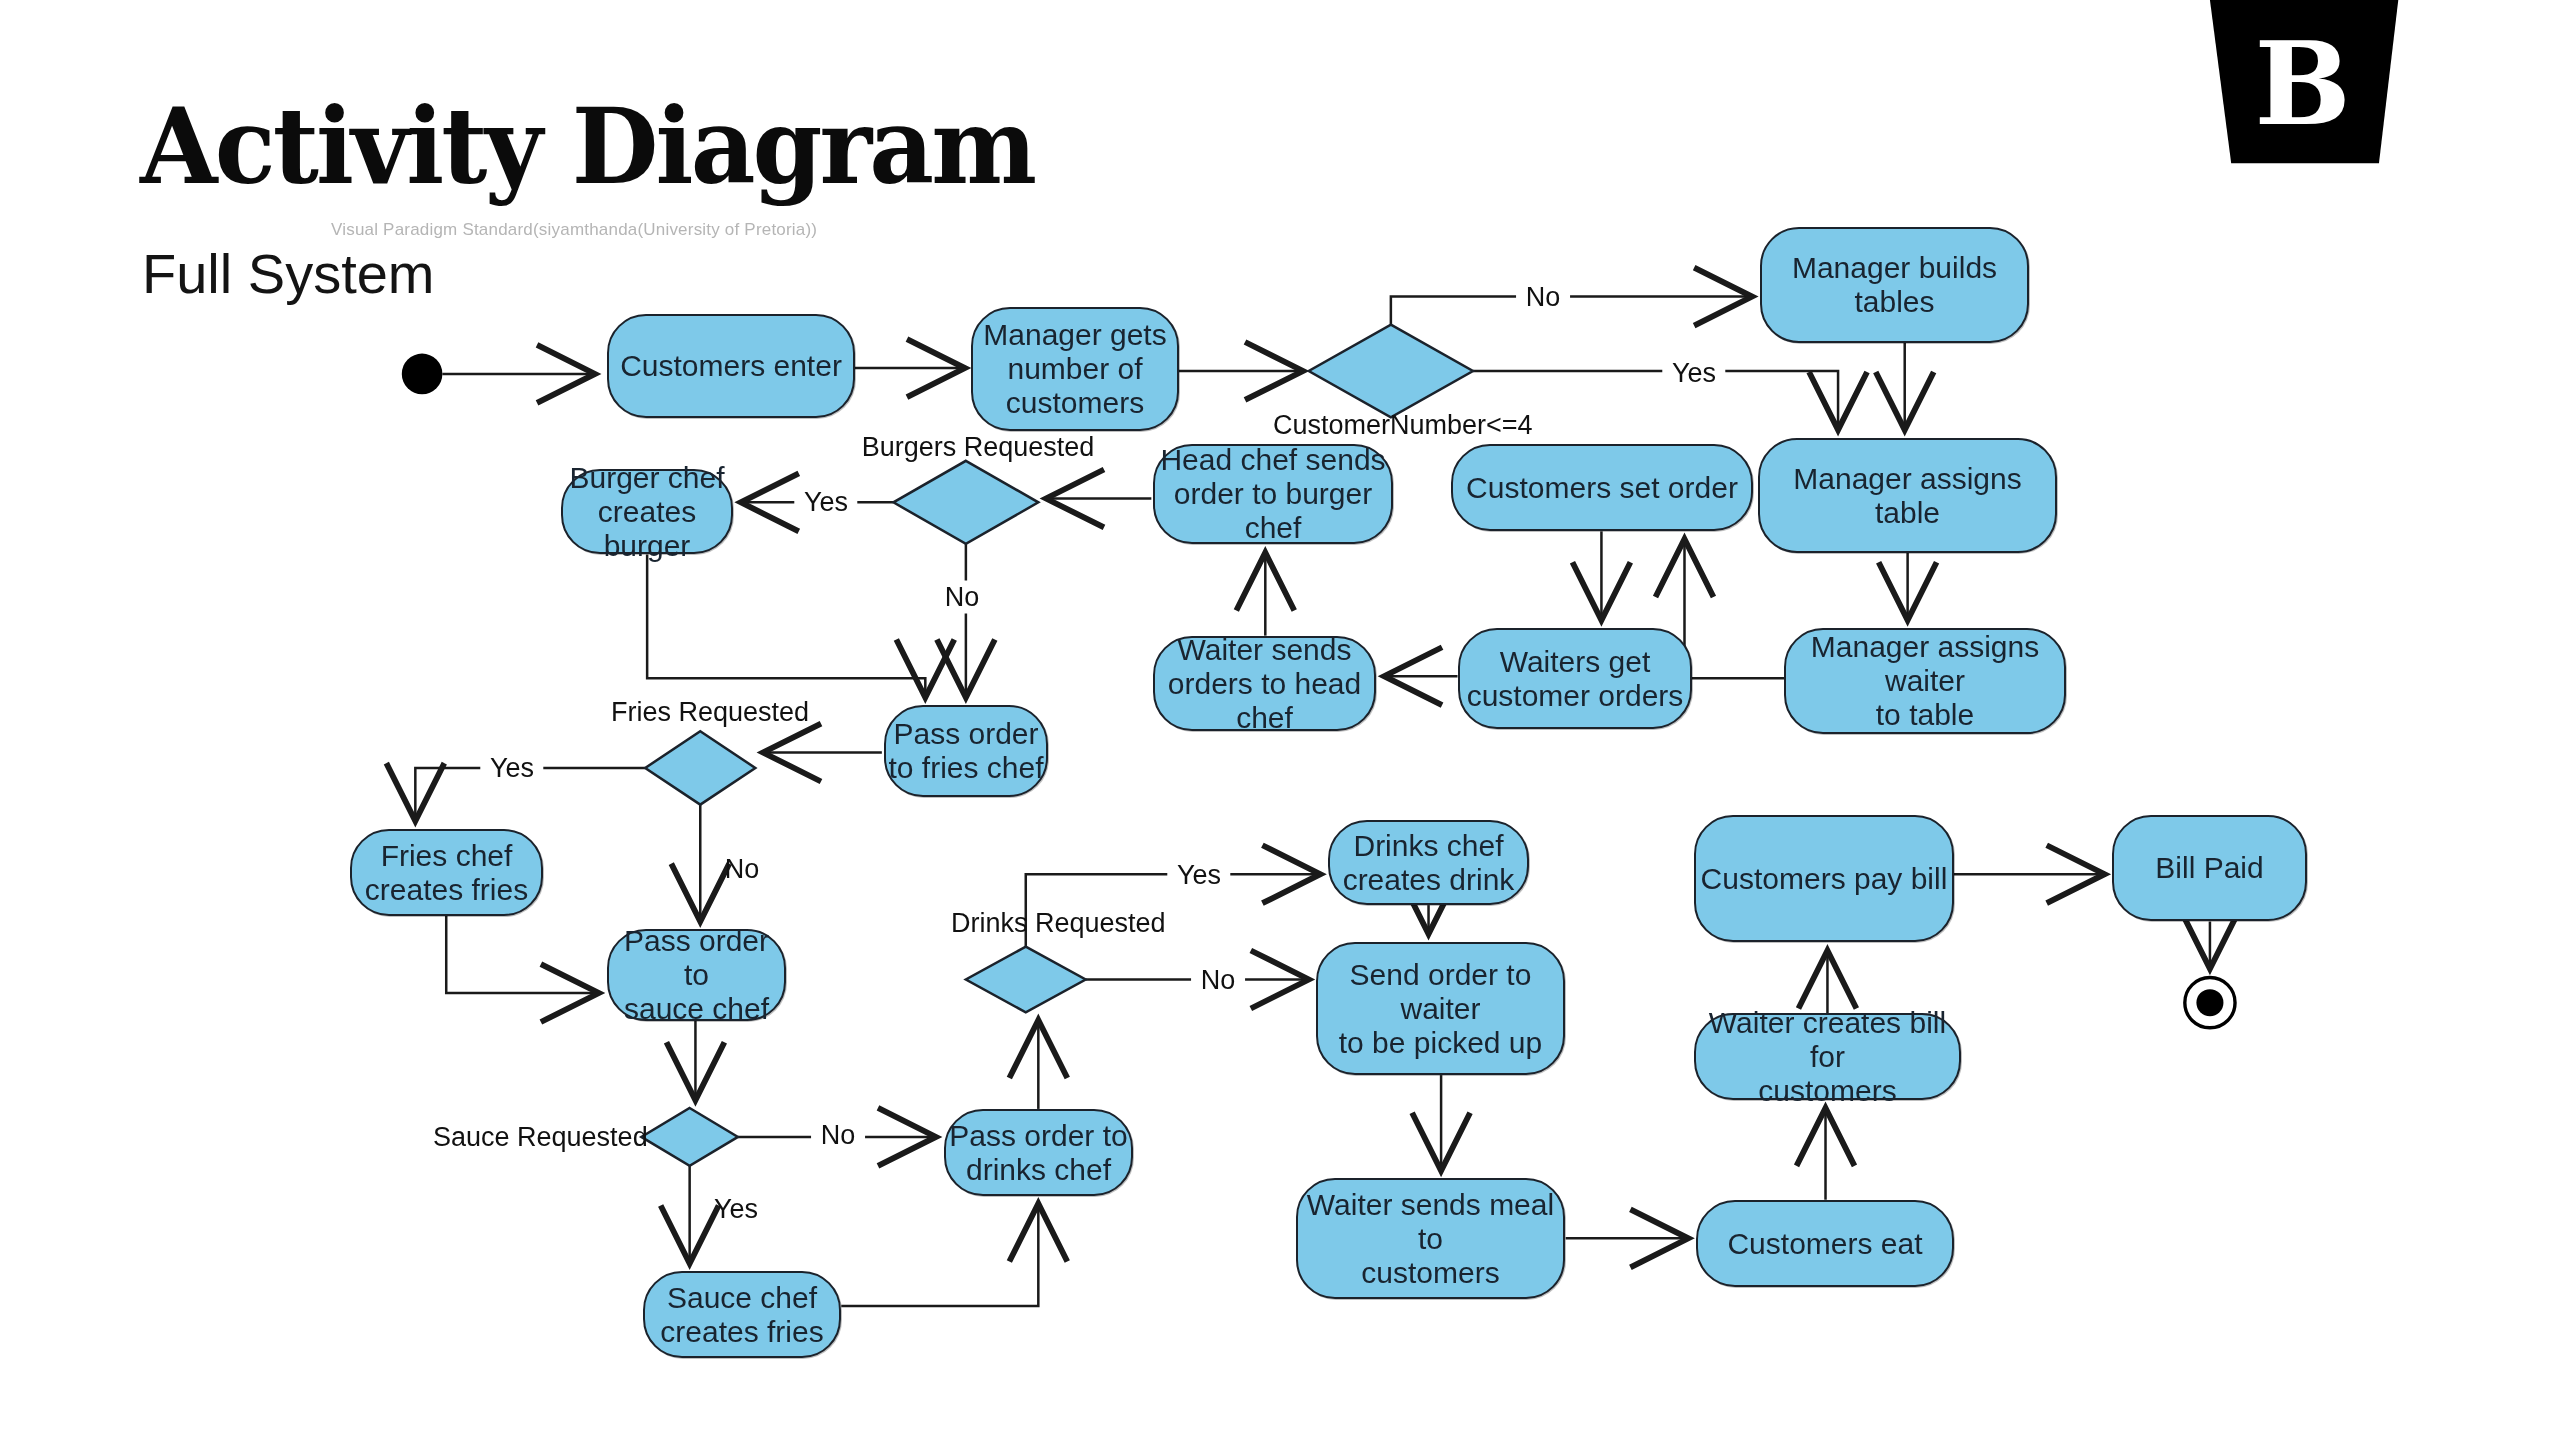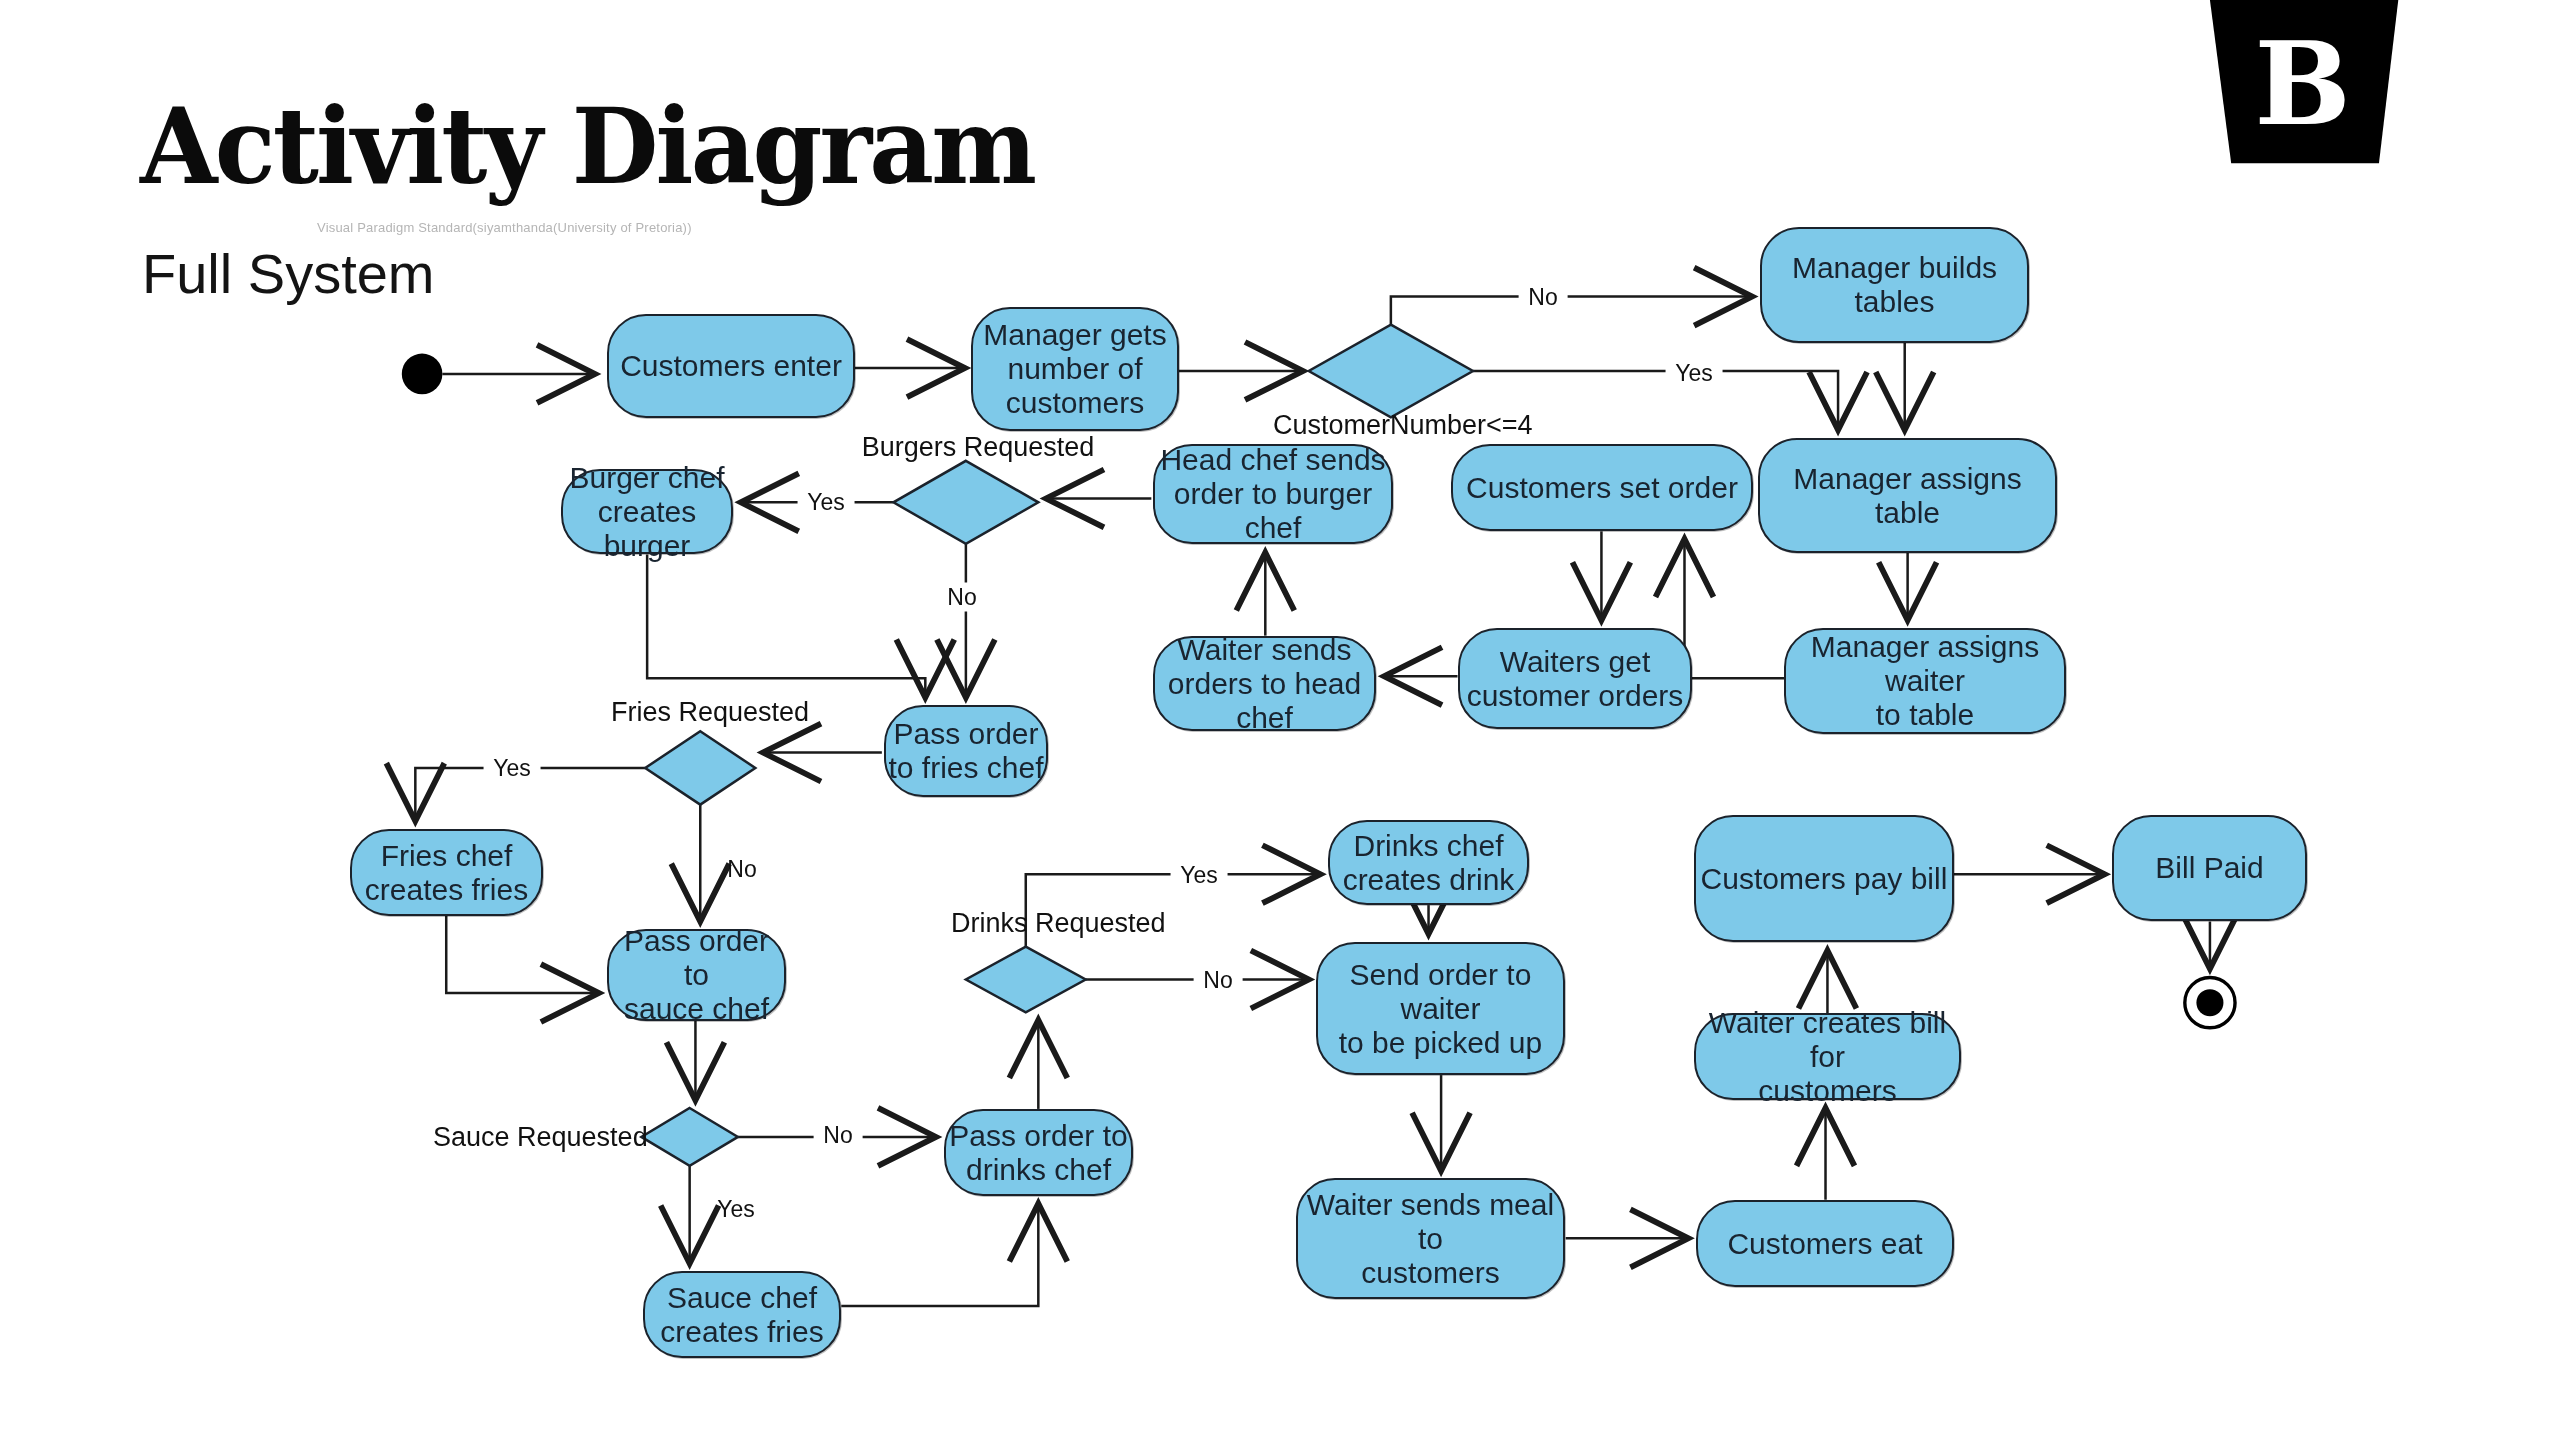--- a/index.html
+++ b/index.html
@@ -5,21 +5,21 @@
   html,body{margin:0;padding:0;background:#ffffff;}
   body{width:2576px;height:1449px;overflow:hidden;font-family:"Liberation Sans",sans-serif;}
   .stage{position:relative;width:2576px;height:1449px;background:#ffffff;}
 
   .page-title{
     position:absolute;left:140px;top:93px;
     font-family:"DejaVu Serif",serif;font-weight:900;font-size:100px;line-height:1.05;
     letter-spacing:-2.9px;color:#0b0b0b;margin:0;transform:scaleY(1.04);transform-origin:left top;
   }
   .watermark{
-    position:absolute;left:317px;top:220px;font-size:13px;color:#b5b5b5;letter-spacing:0.2px;
+    position:absolute;left:331px;top:220px;font-size:17px;color:#b5b5b5;letter-spacing:0.2px;
   }
   .page-subtitle{
     position:absolute;left:142px;top:241px;font-size:56px;color:#141414;letter-spacing:0;
   }
 
   .logo-svg{position:absolute;left:0;top:0;}
 
   svg.edges{position:absolute;left:0;top:0;}
   .edge{stroke:#1a1a1a;stroke-width:2.6;fill:none;}
   .diamond{fill:#7ec9e9;stroke:#1b222b;stroke-width:2.6;}
@@ -29,21 +29,21 @@
     background:#7ec9e9;border:2.5px solid #1b222b;border-radius:39px;
     color:#192430;font-size:30px;line-height:34px;box-sizing:border-box;
     box-shadow:1px 1px 0 rgba(0,0,0,.25);
   }
   .node span{white-space:pre-line;}
 
   .dec-label{
     position:absolute;color:#111;font-size:27px;white-space:nowrap;text-align:center;
   }
   .edge-label{
-    position:absolute;transform:translate(-50%,-50%);color:#111;font-size:23px;white-space:nowrap;
+    position:absolute;transform:translate(-50%,-50%);color:#111;font-size:27px;white-space:nowrap;
   }
   .edge-label.bg{background:#ffffff;padding:1px 9.7px;}
 </style>
 </head>
 <body>
 
 <div class="stage">
 
   <h1 class="page-title">Activity Diagram</h1>
   <div class="watermark">Visual Paradigm Standard(siyamthanda(University of Pretoria))</div>

